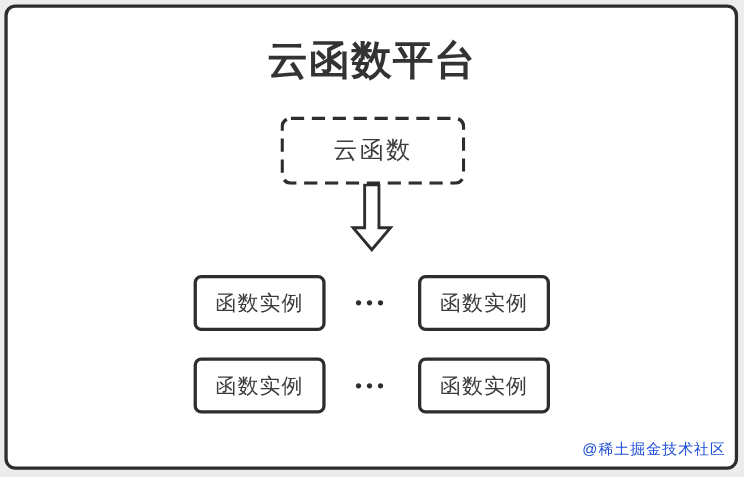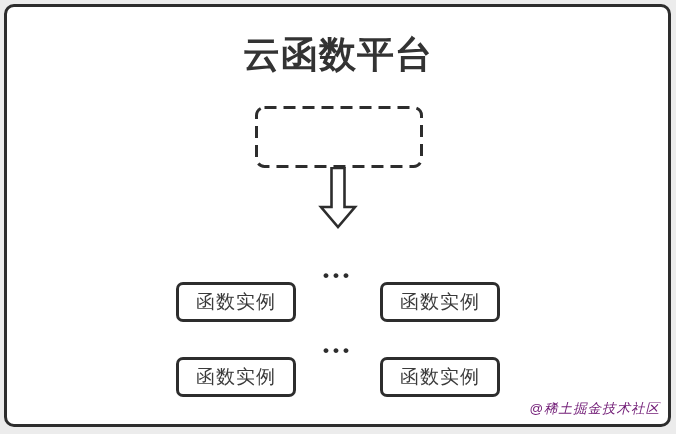--- a/index.html
+++ b/index.html
@@ -39,29 +39,28 @@
     letter-spacing: 2px;
     color: #3b3b3b;
   }
   .arrow-wrap {
     position: absolute;
     left: 318px; top: 167px;
     width: 40px; height: 62px;
   }
   .inst-box {
     position: absolute;
-    width: 120px; height: 40px;
+    width: 120px; height: 51px;
     border: 3px solid #2d2d2d;
     border-radius: 7px;
     background: #ffffff;
     display: flex; align-items: center; justify-content: center;
     font-size: 19px;
     letter-spacing: 1px;
     color: #3b3b3b;
-    margin-top: 32px;
   }
   .r1 { top: 250px; }
   .r2 { top: 325px; }
   .c1 { left: 176px; }
   .c2 { left: 380px; }
   .dots {
     position: absolute;
     width: 60px;
     left: 308px;
     text-align: center;
@@ -69,37 +68,37 @@
     font-weight: bold;
     letter-spacing: 4px;
     color: #2d2d2d;
     line-height: 51px;
     height: 51px;
   }
   .watermark {
     position: absolute;
     right: 16px; bottom: 16px;
     font-size: 13.5px;
-    color: #701a75;
+    color: #1d4ed8;
     letter-spacing: 1px;
-    font-style: italic;
   }
 </style>
 </head>
 <body>
 
 <div class="stage">
   <div class="card"></div>
 
   <div class="title">云函数平台</div>
 
   <div class="dashed-box">
     <svg class="dash-rect" width="168" height="62" viewBox="0 0 168 62">
       <rect x="1.5" y="1.5" width="165" height="59" rx="8" ry="8" fill="none" stroke="#2d2d2d" stroke-width="3" stroke-dasharray="12 7"></rect>
     </svg>
+    <span class="label">云函数</span>
   </div>
 
   <div class="arrow-wrap">
     <svg width="40" height="62" viewBox="0 0 40 62">
       <polygon points="13.5,1 26.5,1 26.5,40 37,40 20,60 3,40 13.5,40" fill="#ffffff" stroke="#2d2d2d" stroke-width="2.6" stroke-linejoin="miter"></polygon>
     </svg>
   </div>
 
   <div class="inst-box r1 c1">
     <span>函数实例</span>

